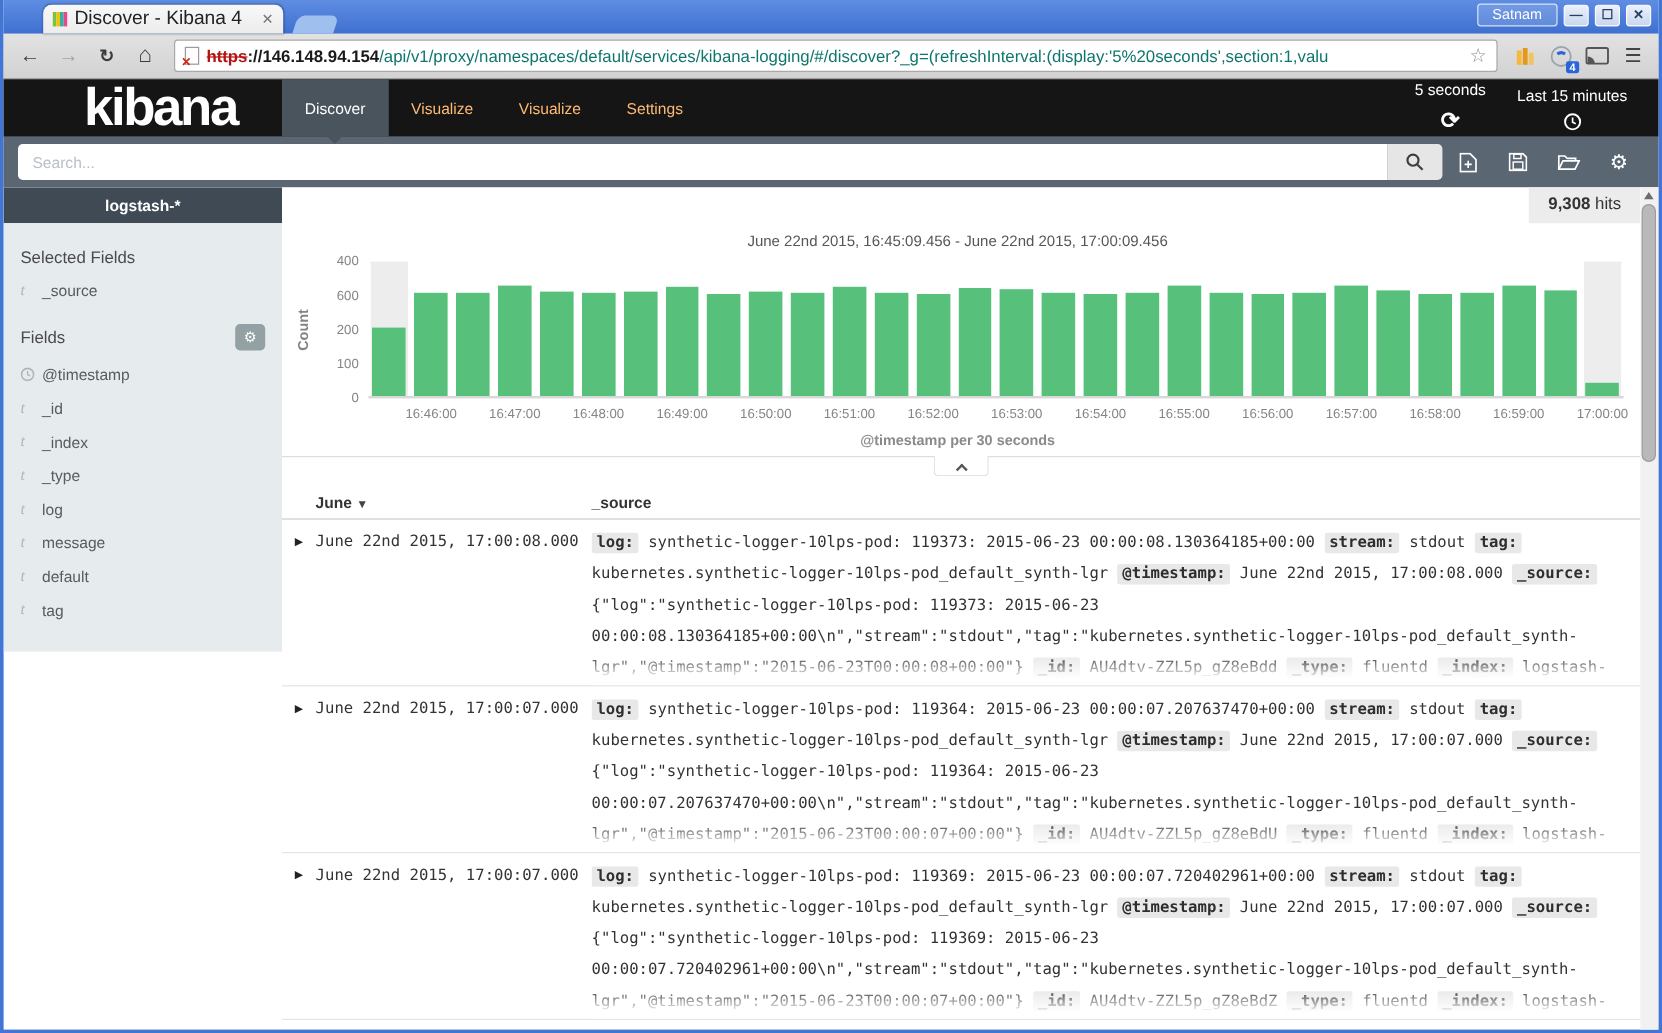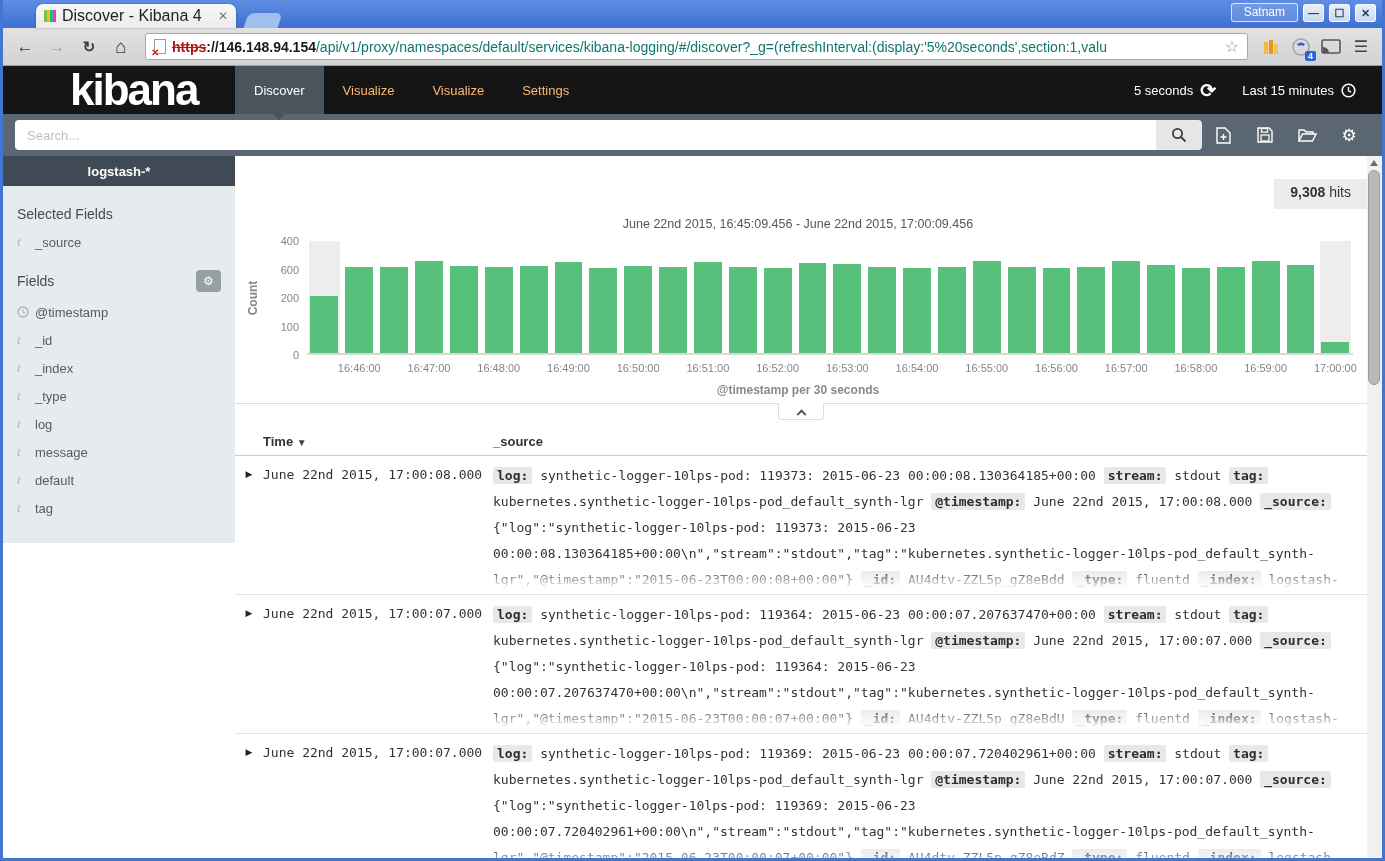--- a/index.html
+++ b/index.html
@@ -41,21 +41,21 @@
   .knav { height:48px; background:#151515; display:flex; align-items:stretch; }
   .klogo { display:flex; align-items:center; width:232px; flex:none; }
   .stripes { display:flex; }
   .stripes i { display:block; width:9px; height:100%; }
   .klogo-text { color:#fff; font-weight:bold; font-size:44px; letter-spacing:-2px; line-height:44px; margin-left:4px; }
   .knav-items { display:flex; align-items:stretch; }
   .nav-item { position:relative; display:flex; align-items:center; padding:0 19px; font-size:13px; color:#fdba74; cursor:pointer; }
   .nav-item.active { background:#4a545c; color:#fff; }
   .nav-item.active:after { content:""; position:absolute; left:50%; bottom:-6px; margin-left:-7px; border-left:7px solid transparent; border-right:7px solid transparent; border-top:7px solid #4a545c; z-index:5; }
   .knav-right { margin-left:auto; display:flex; align-items:center; gap:26px; padding-right:26px; color:#fff; font-size:13px; }
-  .knav-right .widget { display:flex; align-items:center; gap:7px; }
+  .knav-right .widget { display:flex; align-items:center; gap:7px;flex-direction:column; }
   .refresh-glyph { font-size:19px; font-weight:bold; }
 
   
   .ktoolbar { height:42px; background:#5a6672; display:flex; align-items:center; padding:0 12px; }
   .searchwrap { display:flex; flex:1; height:30px; }
   .search-input { flex:1; border:none; outline:none; border-radius:4px 0 0 4px; padding:0 12px; font-size:13px; color:#333; font-family:"Liberation Sans",sans-serif; }
   .search-input::placeholder { color:#b9bfc4; }
   .search-btn { width:46px; background:#e6e6e6; border:none; border-radius:0 4px 4px 0; display:flex; align-items:center; justify-content:center; }
   .tool-icons { display:flex; align-items:center; }
   .tool-btn { width:42px; display:flex; justify-content:center; align-items:center; color:#fff; }
@@ -72,21 +72,21 @@
   .sb-header { height:30px; background:#3f4a54; color:#fff; font-size:13px; font-weight:bold; display:flex; align-items:center; justify-content:center; }
   .sb-body { background:#e6ebed; padding:6px 14px 21px; }
   .sb-heading { font-size:14px; color:#4a4a4a; margin:14px 0 6px; display:flex; align-items:center; }
   .sb-gearbtn { margin-left:auto; width:25px; height:22px; background:#93a1a4; border-radius:4px; display:flex; align-items:center; justify-content:center; color:#fff; font-size:12px; }
   .sb-field { display:flex; align-items:center; height:28px; font-size:13px; color:#565d61; cursor:pointer; }
   .f-ico { width:18px; flex:none; font-family:"Liberation Serif",serif; font-style:italic; color:#aeb6b9; font-size:13px; }
   .clock-svg { width:12px; height:12px; }
 
   
   .main { flex:1; overflow:hidden; position:relative; }
-  .hits-row { height:30px; display:flex; justify-content:flex-end;margin-top:23px; }
+  .hits-row { height:30px; display:flex; justify-content:flex-end; }
   .hits-box { background:#ececec; padding:5px 16px; font-size:14px; color:#333; }
   .hits-box b { font-weight:bold; }
 
   .chart-wrap { padding:8px 14px 0 8px; }
   .chart-title { text-align:center; font-size:12.5px; color:#565656; margin-bottom:10px; }
   .chart-flex { display:flex; }
   .yaxis-title { width:20px; position:relative; }
   .yaxis-title span { position:absolute; top:50%; left:50%; transform:translate(-50%,-50%) rotate(-90deg); font-size:12px; font-weight:bold; color:#848484; white-space:nowrap; }
   .yaxis-labels { width:44px; position:relative; flex:none; }
   .ytick { position:absolute; right:8px; font-size:11px; color:#858585; transform:translateY(50%); }
@@ -482,21 +482,21 @@
       </div>
 
       <div class="collapse-row">
         <div class="collapse-btn">
             <span class="chev-up"></span>
           </div>
       </div>
 
       <div class="dtable">
         <div class="dtable-header">
-          <div class="col-time"><span>Time</span> <span class="sort-caret">▼</span></div>
+          <div class="col-time"><span>June</span> <span class="sort-caret">▼</span></div>
           <div class="col-source"><span>_source</span></div>
         </div>
         <div id="rows">
             <div class="drow">
               <div class="drow-expander">▶</div>
               <div class="drow-time">June 22nd 2015, 17:00:08.000</div>
               <div class="drow-source"><span class="src-badge">log:</span> synthetic-logger-10lps-pod: 119373: 2015-06-23 00:00:08.130364185+00:00 <span class="src-badge">stream:</span> stdout <span class="src-badge">tag:</span> kubernetes.synthetic-logger-10lps-pod_default_synth-lgr <span class="src-badge">@timestamp:</span> June 22nd 2015, 17:00:08.000 <span class="src-badge">_source:</span> {"log":"synthetic-logger-10lps-pod: 119373: 2015-06-23 00:00:08.130364185+00:00\n","stream":"stdout","tag":"kubernetes.synthetic-logger-10lps-pod_default_synth-lgr","@timestamp":"2015-06-23T00:00:08+00:00"} <span class="src-badge">_id:</span> AU4dtv-ZZL5p_gZ8eBdd <span class="src-badge">_type:</span> fluentd <span class="src-badge">_index:</span> logstash-2015.06.23 </div>
             </div>
             <div class="drow">
               <div class="drow-expander">▶</div>

